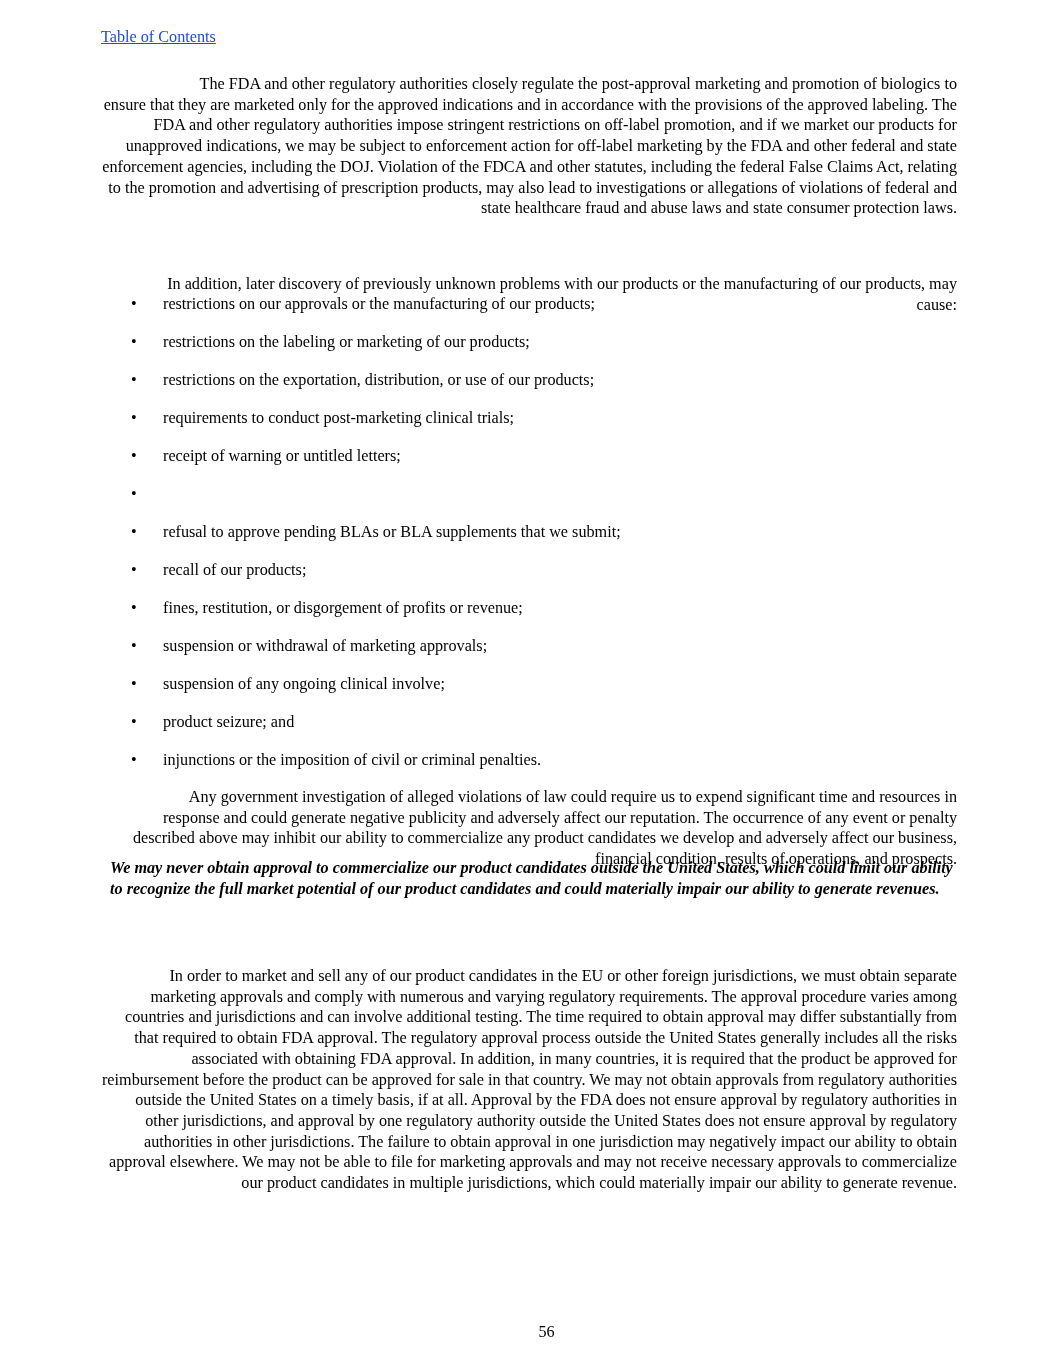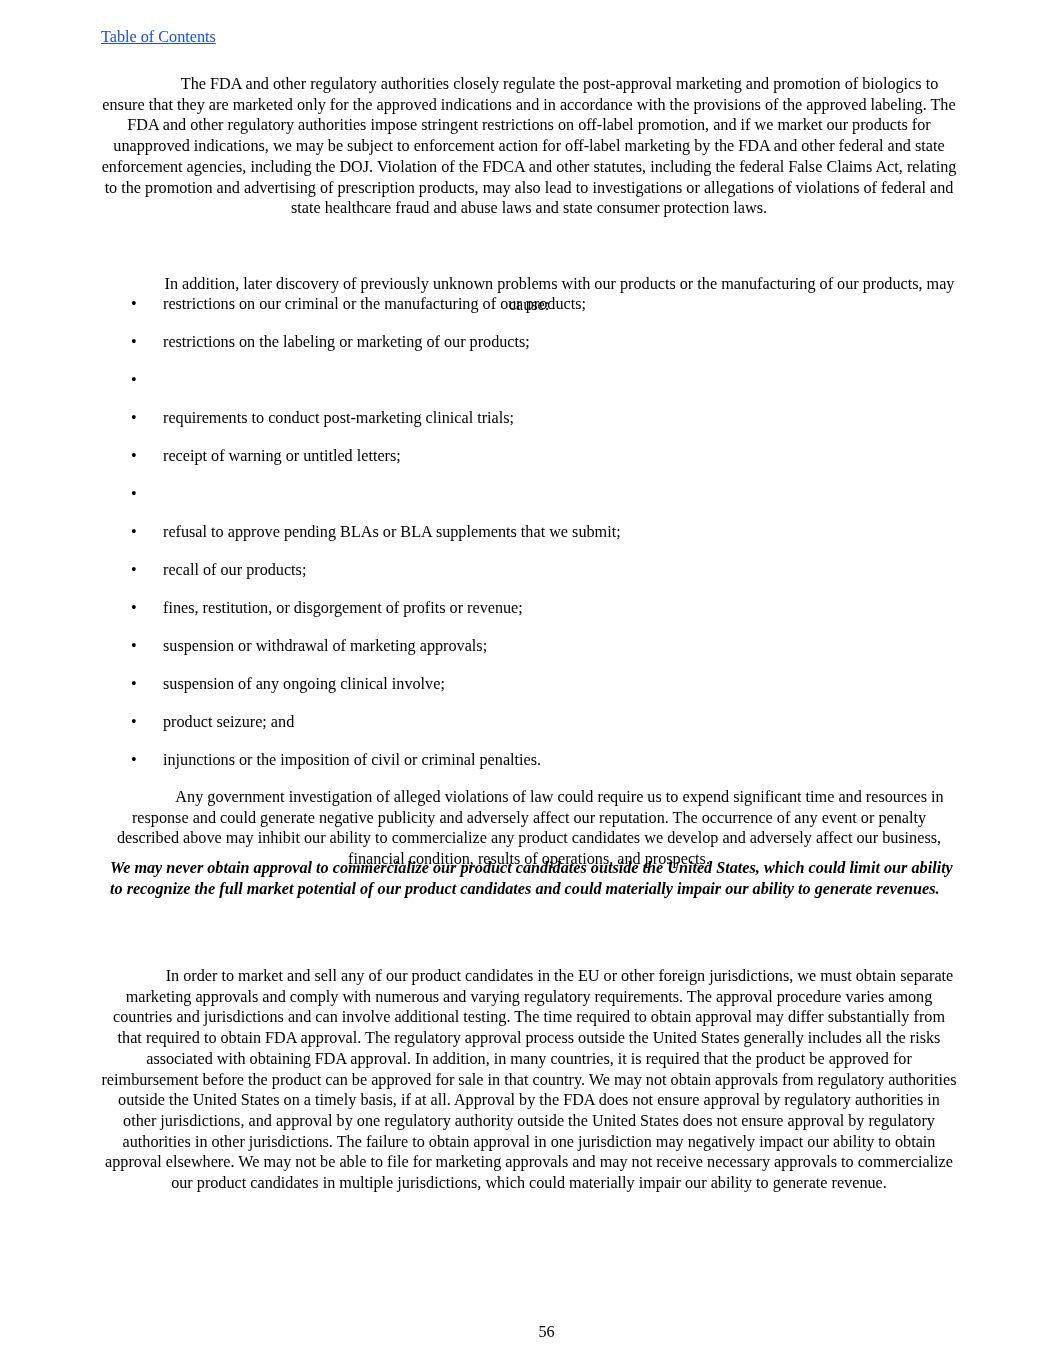--- a/index.html
+++ b/index.html
@@ -28,21 +28,21 @@
       left: 0;
       top: 27px;
       color: #1d4ed8;
       text-decoration: underline;
       cursor: pointer;
       white-space: nowrap;
     }
     .para {
       margin: 0;
       text-indent: 61px;
-      text-align: center;
+      text-align: right;
     }
     #p1 { position: absolute; top: 74px; left: 0; width: 856px; }
     #p2 { position: absolute; top: 235px; left: 0; width: 856px; margin-top: 39px; }
     .bullets {
       position: absolute;
       top: 294px;
       left: 0;
       width: 856px;
       margin: 0;
       padding: 0;
@@ -87,28 +87,29 @@
 
   <a class="toc-link">Table of Contents</a>
 
   <p class="para" id="p1">The FDA and other regulatory authorities closely regulate the post-approval marketing and promotion of biologics to ensure that they are marketed only for the approved indications and in accordance with the provisions of the approved labeling. The FDA and other regulatory authorities impose stringent restrictions on off-label promotion, and if we market our products for unapproved indications, we may be subject to enforcement action for off-label marketing by the FDA and other federal and state enforcement agencies, including the DOJ. Violation of the FDCA and other statutes, including the federal False Claims Act, relating to the promotion and advertising of prescription products, may also lead to investigations or allegations of violations of federal and state healthcare fraud and abuse laws and state consumer protection laws.</p>
 
   <p class="para" id="p2">In addition, later discovery of previously unknown problems with our products or the manufacturing of our products, may cause:</p>
 
   <ul class="bullets">
     <li class="bullet-item">
       <span class="bullet-dot">•</span>
-      <span>restrictions on our criminal or the manufacturing of our products;</span>
+      <span>restrictions on our approvals or the manufacturing of our products;</span>
     </li>
     <li class="bullet-item">
       <span class="bullet-dot">•</span>
       <span>restrictions on the labeling or marketing of our products;</span>
     </li>
     <li class="bullet-item">
       <span class="bullet-dot">•</span>
+      <span>restrictions on the exportation, distribution, or use of our products;</span>
     </li>
     <li class="bullet-item">
       <span class="bullet-dot">•</span>
       <span>requirements to conduct post-marketing clinical trials;</span>
     </li>
     <li class="bullet-item">
       <span class="bullet-dot">•</span>
       <span>receipt of warning or untitled letters;</span>
     </li>
     <li class="bullet-item">

